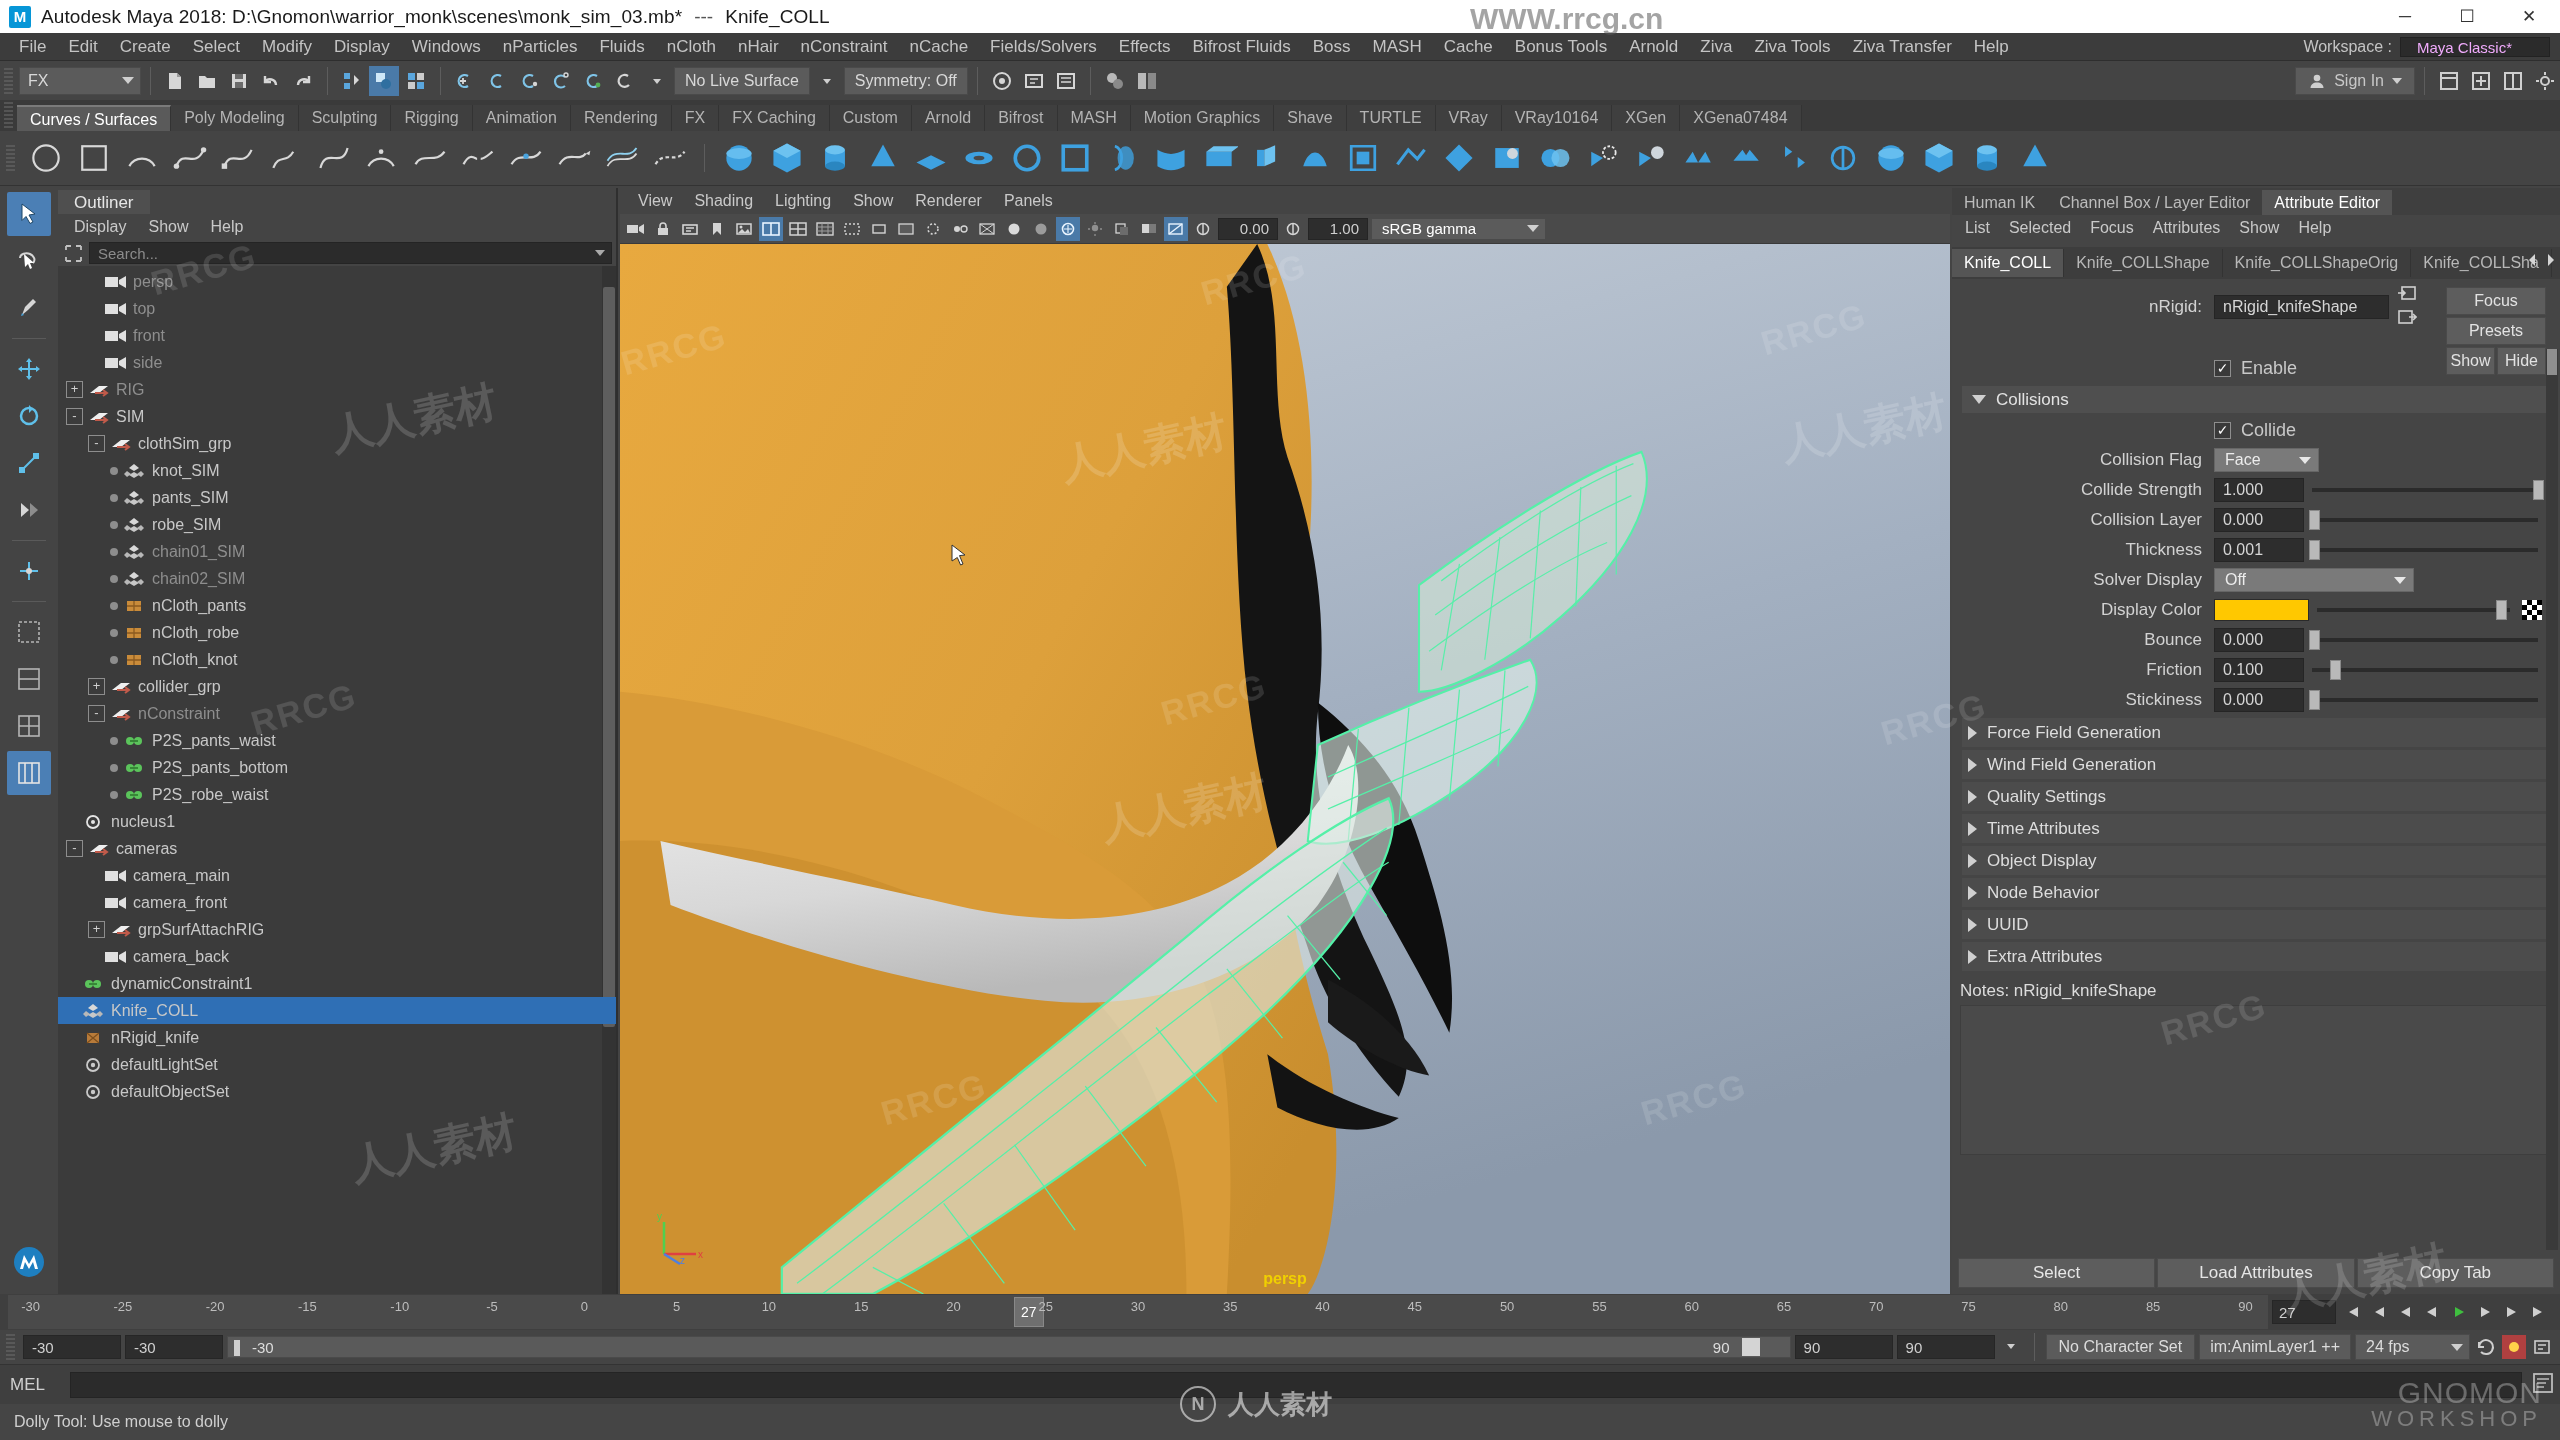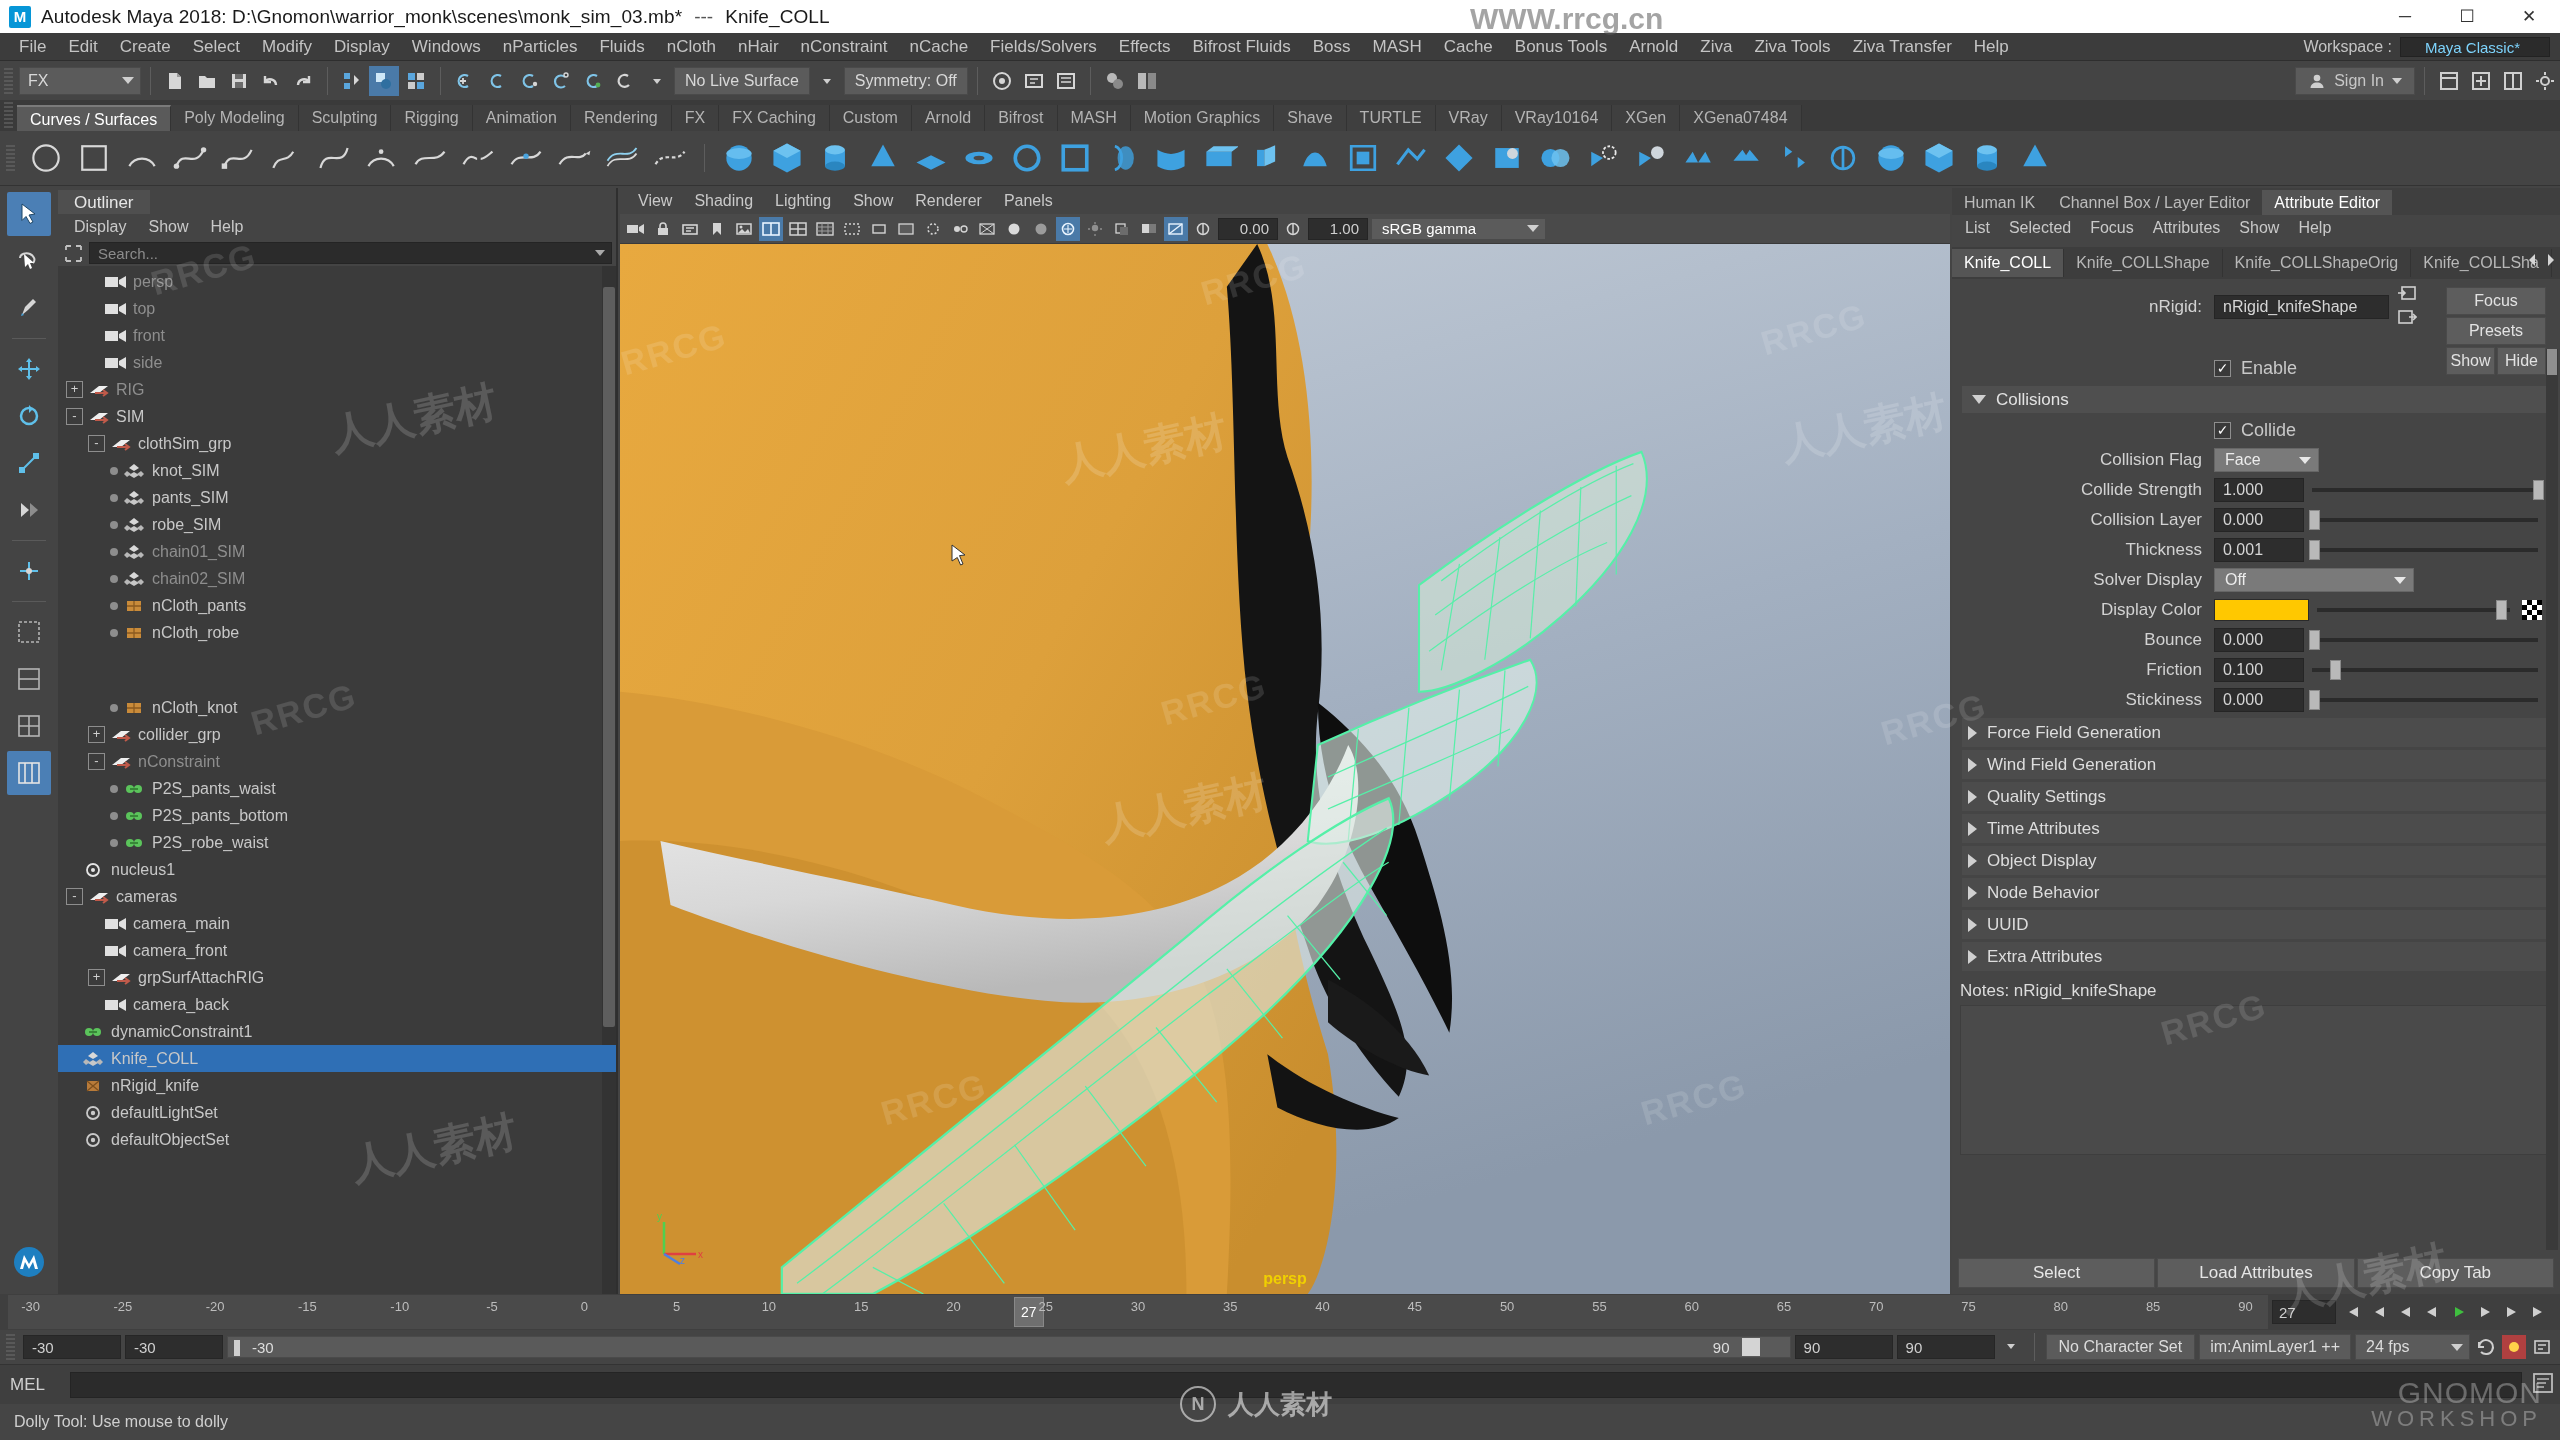--- a/index.html
+++ b/index.html
@@ -32,22 +32,22 @@
   
   .menubar {
     height:28px; background:#3c3c3c; display:flex; align-items:center;
     padding-left:8px; flex:0 0 28px; font-size:17px; color:#c4c4c4;
     border-bottom:1px solid #2e2e2e; position:relative;
   }
   .menu-item { padding:3px 11px; white-space:nowrap; cursor:default; }
   .workspace-box { position:absolute; right:10px; top:0; height:28px;
      display:flex; align-items:center; gap:8px; font-size:16px; }
   .ws-label { color:#c4c4c4; }
-  .ws-field { background:#2b2b2b; border:1px solid #222; color:#7dd3fc;
-     height:20px; line-height:20px; padding:0 24px; min-width:150px; font-size:15px; }
+  .ws-field { background:#2b2b2b; border:1px solid #222; color:#f0abfc;
+     height:20px; line-height:20px; padding:0 16px; min-width:150px; font-size:15px; }
 
   
   .statusline {
     height:40px; background:#444444; display:flex; align-items:center;
     flex:0 0 40px; padding-left:4px; gap:2px; border-bottom:1px solid #3a3a3a;
   }
   .grip { width:9px; height:26px; background:
       repeating-linear-gradient(to bottom,#6a6a6a 0 2px,transparent 2px 4px);
       opacity:.55; margin-right:4px; }
   .sl-combo { width:122px; height:28px; background:#5b5b5b; border:1px solid #4a4a4a;
@@ -1027,21 +1027,21 @@
           <div class="node" style="padding-left: 52px;">
             <span class="dot"></span>
             <span class="nicon">
               <svg width="20" height="16" viewBox="0 0 20 16">
                 <path d="M3 3h14v10H3z" fill="#c98b3a"></path>
                 <path d="M3 8h14M10 3v10" stroke="#8a5a1f" stroke-width="1.3"></path>
               </svg>
             </span>
             <span class="lbl">nCloth_robe</span>
           </div>
-          <div class="node" style="padding-left: 52px; margin-top: 48px;">
+          <div class="node" style="padding-left: 52px;">
             <span class="dot"></span>
             <span class="nicon">
               <svg width="20" height="16" viewBox="0 0 20 16">
                 <path d="M3 3h14v10H3z" fill="#c98b3a"></path>
                 <path d="M3 8h14M10 3v10" stroke="#8a5a1f" stroke-width="1.3"></path>
               </svg>
             </span>
             <span class="lbl">nCloth_knot</span>
           </div>
           <div class="node" style="padding-left: 30px;">

